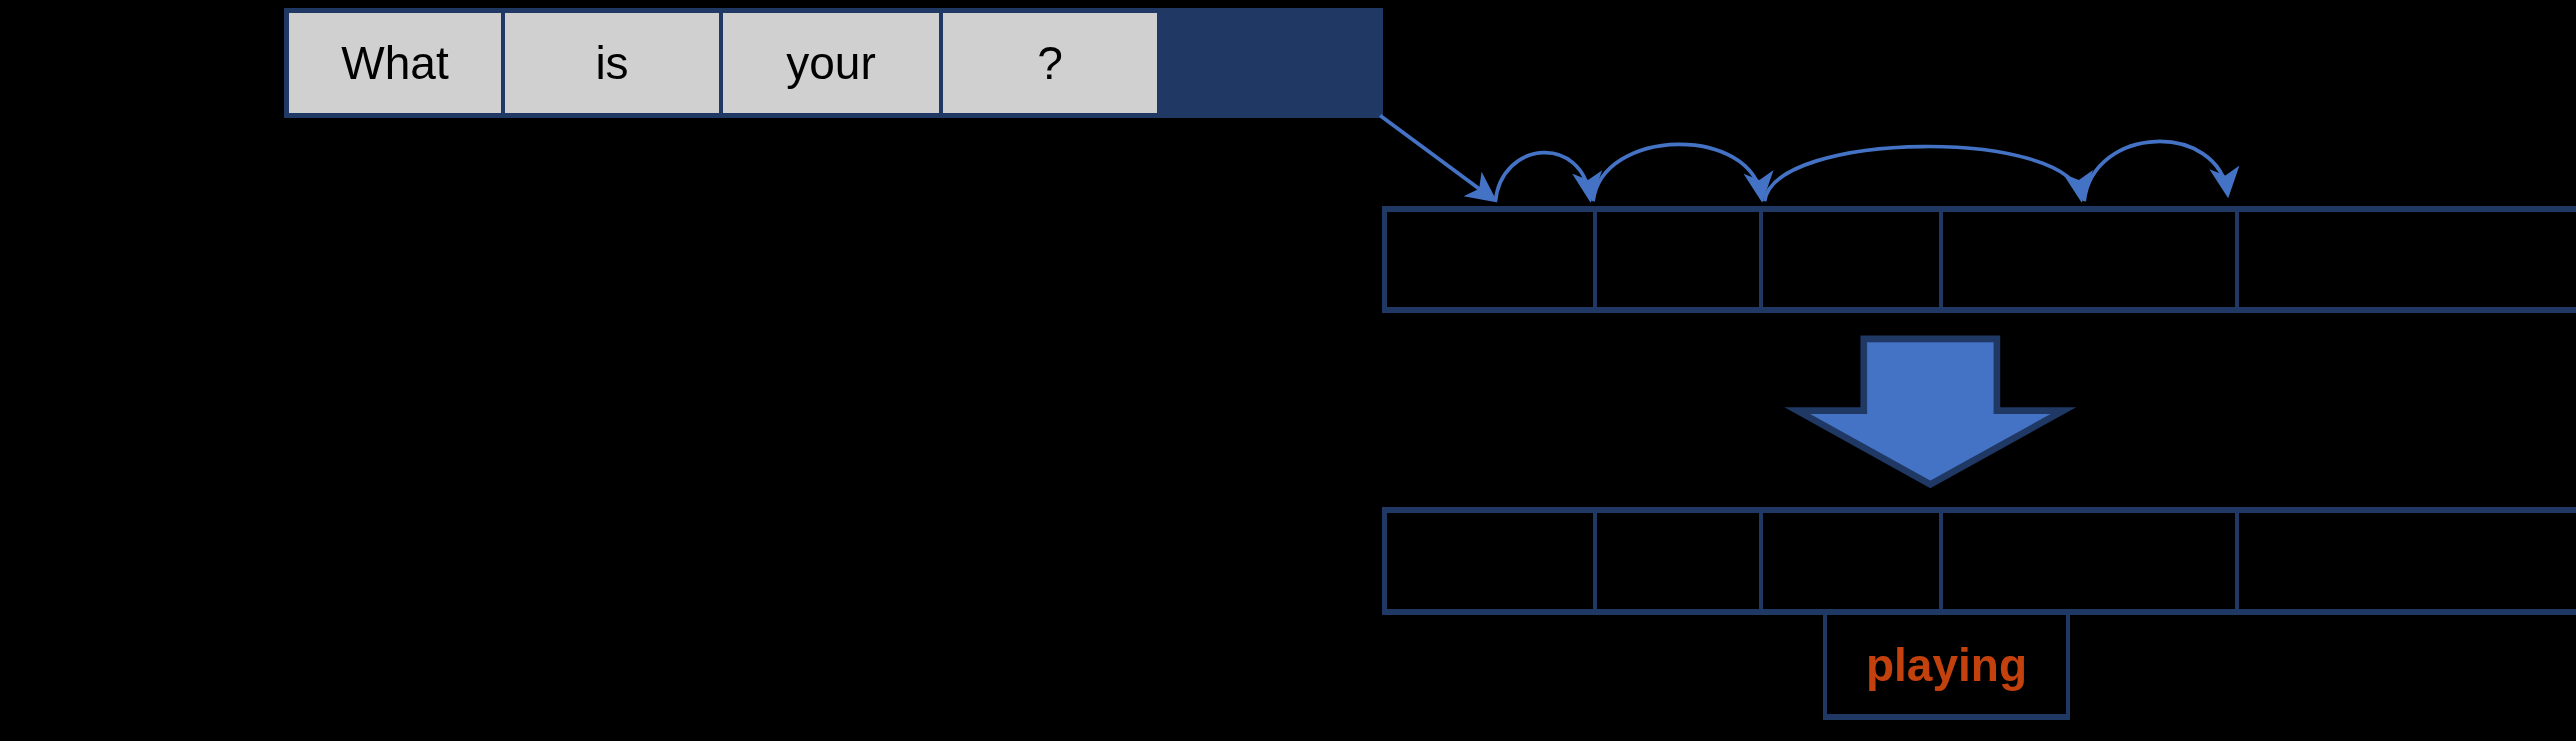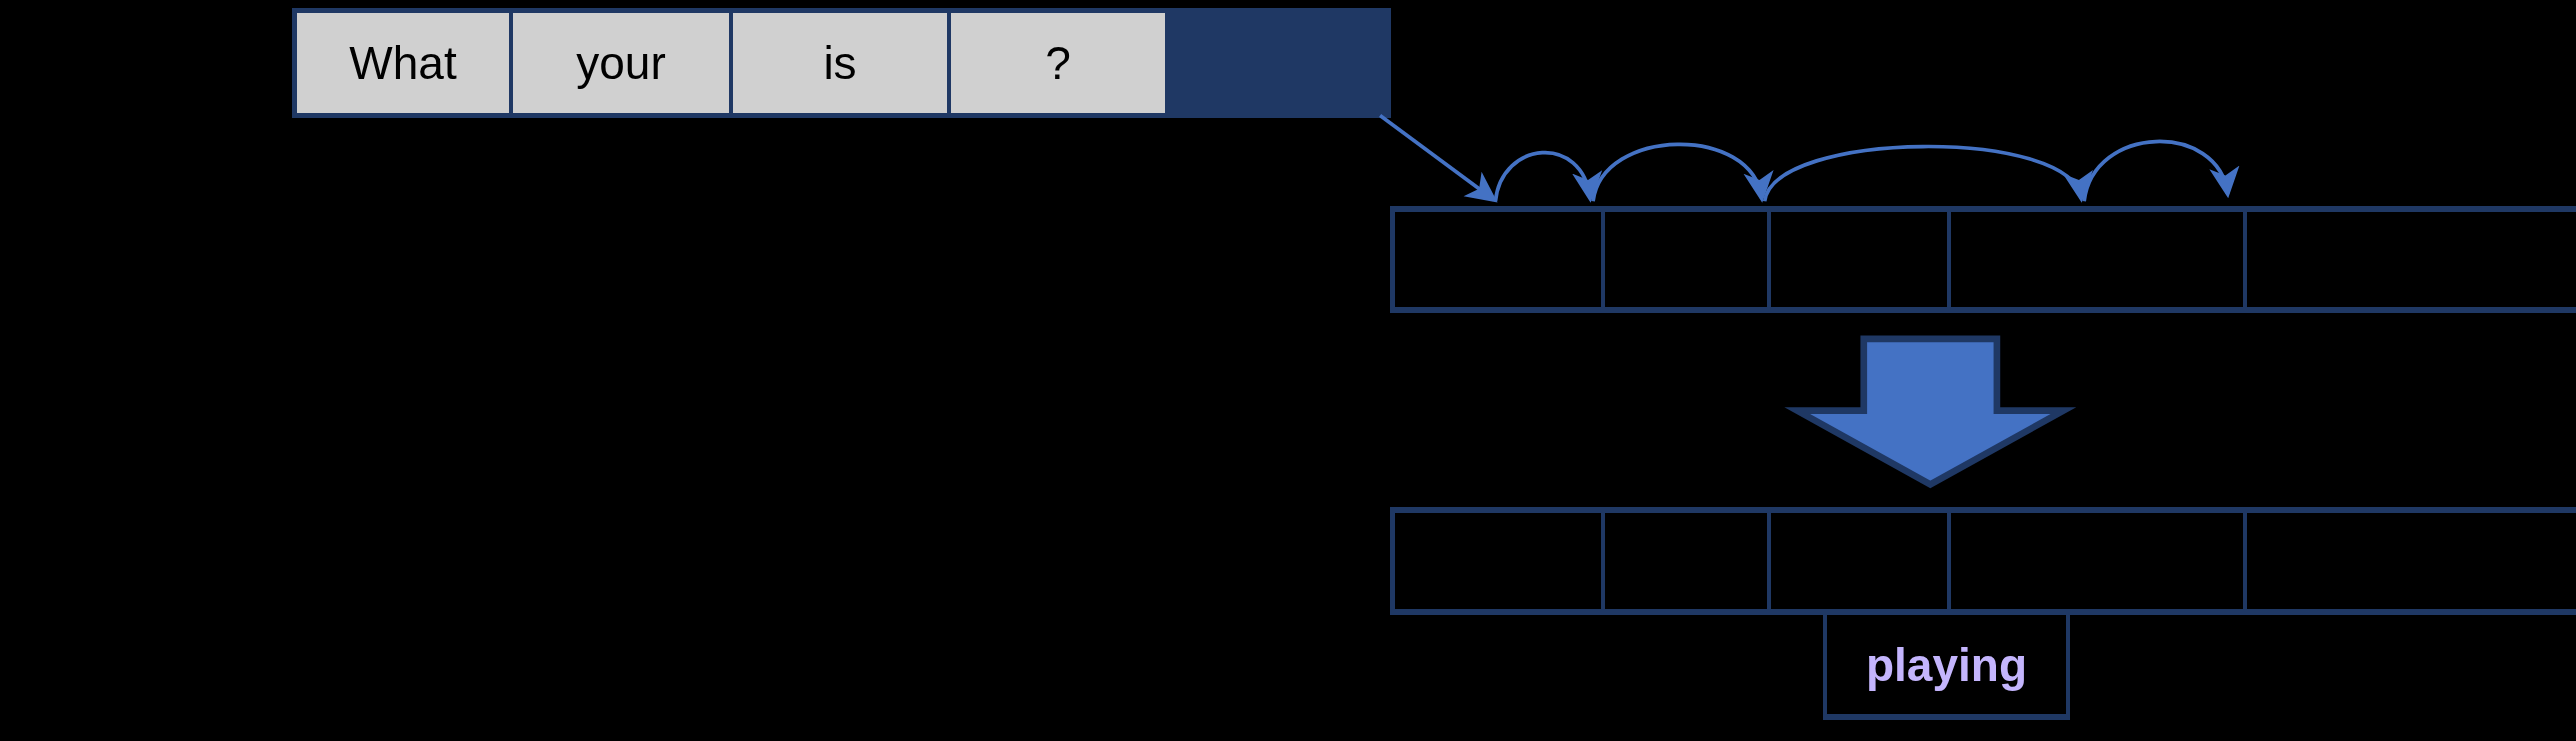--- a/index.html
+++ b/index.html
@@ -17,21 +17,20 @@
     height: 742px;
     background: #000000;
     overflow: hidden;
   }
 
   
   .tbl {
     position: absolute;
     display: flex;
     box-sizing: border-box;
-    margin-left: 8px;
   }
   .cell {
     box-sizing: border-box;
     display: flex;
     align-items: center;
     justify-content: center;
     white-space: nowrap;
   }
 
   
@@ -90,21 +89,21 @@
     top: 615px;
     width: 247px;
     height: 105px;
     box-sizing: border-box;
     border: 4.4px solid #1F3864;
     border-top: none;
     border-bottom-width: 6.7px;
     display: flex;
     align-items: center;
     justify-content: center;
-    color: #c4b5fd;
+    color: #c2410c;
     font-size: 46px;
     font-weight: bold;
     white-space: nowrap;
   }
 
   
   #arrow-layer {
     position: absolute;
     left: 0;
     top: 0;
@@ -115,25 +114,25 @@
 </style>
 </head>
 <body>
 
 <div id="stage">
 
   <div class="tbl" id="source-table">
     <div class="cell" style="width:216px">
       <span>What</span>
     </div>
+    <div class="cell" style="width:218px">
+      <span>is</span>
+    </div>
     <div class="cell" style="width:220px">
       <span>your</span>
-    </div>
-    <div class="cell" style="width:218px">
-      <span>is</span>
     </div>
     <div class="cell" style="width:214px">
       <span>?</span>
     </div>
   </div>
 
   <div class="tbl" id="encoder-table">
     <div class="cell" style="width:210px">
       <span></span>
     </div>

